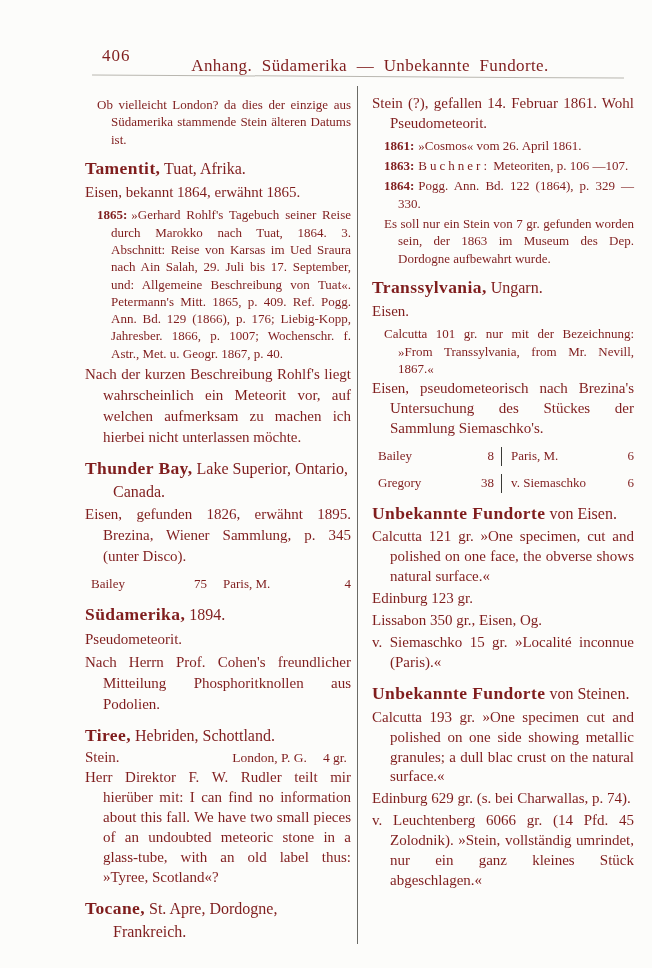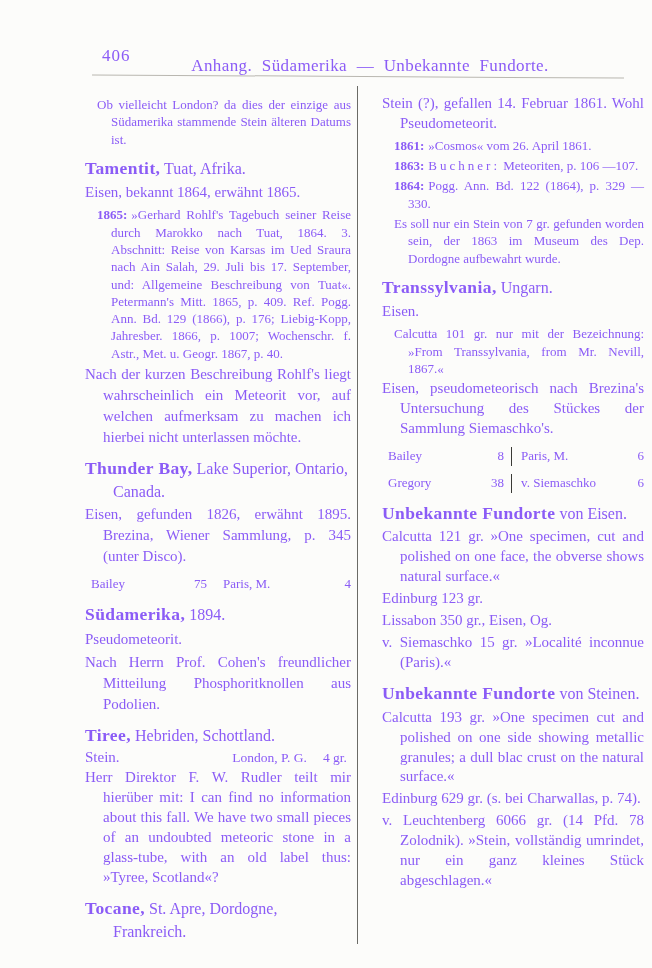--- a/index.html
+++ b/index.html
@@ -1,32 +1,32 @@
 <!DOCTYPE html>
 <html><head>
 <meta charset="utf-8">
 <style>
   html,body { margin:0; padding:0; background:#e8e8e4; }
   .page {
     position:relative; width:652px; height:968px; margin:0 auto;
-    background:#fcfcfa; color:#8b5cf6; overflow:hidden;
+    background:#fcfcfa; color:#7f1d1d; overflow:hidden;
     font-family:"Liberation Serif", "DejaVu Serif", serif;
   }
   
   .pagenum { position:absolute; left:102px; top:46px; font-size:17px; letter-spacing:1px; }
   .runhead { position:absolute; left:160px; top:56px; width:420px; text-align:center;
              font-size:17px; word-spacing:5px; letter-spacing:0.4px; }
   .header-rule { position:absolute; left:92px; top:76px; width:532px; height:1px;
                  background:#b9b7b0; transform:rotate(0.35deg); }
   
   .divider { position:absolute; left:357px; top:86px; width:1px; height:858px; background:#6b6b66; }
   
   .col { position:absolute; top:90px; }
   .col-left  { left:85px;  width:266px; }
-  .col-right { left:382px; width:262px; }
+  .col-right { left:372px; width:262px; }
 
   p { margin:0; }
   .head { font-size:16px; line-height:1.35; padding-left:28px; text-indent:-28px; margin-top:9px; }
   .headword { font-weight:700; font-size:17.5px; letter-spacing:0.4px; }
   .body  { font-size:15px; line-height:1.4; text-align:justify;
            padding-left:18px; text-indent:-18px; margin-top:2px; }
   .body-tight { line-height:1.33; }
   .small { font-size:13px; line-height:1.33; text-align:justify;
            padding-left:14px; text-indent:-14px; margin-left:12px; margin-top:3px; }
   .cit-year { font-weight:700; margin-right:4px; }
@@ -117,16 +117,16 @@
 
     <p class="head"><span class="headword">Unbekannte Fundorte</span><span> von Eisen.</span></p>
     <p class="body body-tight">Calcutta 121 gr. »One specimen, cut and polished on one face, the obverse shows natural surface.«</p>
     <p class="body body-tight">Edinburg 123 gr.</p>
     <p class="body body-tight">Lissabon 350 gr., Eisen, Og.</p>
     <p class="body body-tight">v. Siemaschko 15 gr. »Localité inconnue (Paris).«</p>
 
     <p class="head"><span class="headword">Unbekannte Fundorte</span><span> von Steinen.</span></p>
     <p class="body body-tight">Calcutta 193 gr. »One specimen cut and polished on one side showing metallic granules; a dull blac crust on the natural surface.«</p>
     <p class="body body-tight">Edinburg 629 gr. (s. bei Charwallas, p. 74).</p>
-    <p class="body body-tight">v. Leuchtenberg 6066 gr. (14 Pfd. 78 Zolodnik). »Stein, vollständig umrindet, nur ein ganz kleines Stück abgeschlagen.«</p>
+    <p class="body body-tight">v. Leuchtenberg 6066 gr. (14 Pfd. 45 Zolodnik). »Stein, vollständig umrindet, nur ein ganz kleines Stück abgeschlagen.«</p>
   </div>
 
 </div>
 
 </body></html>

